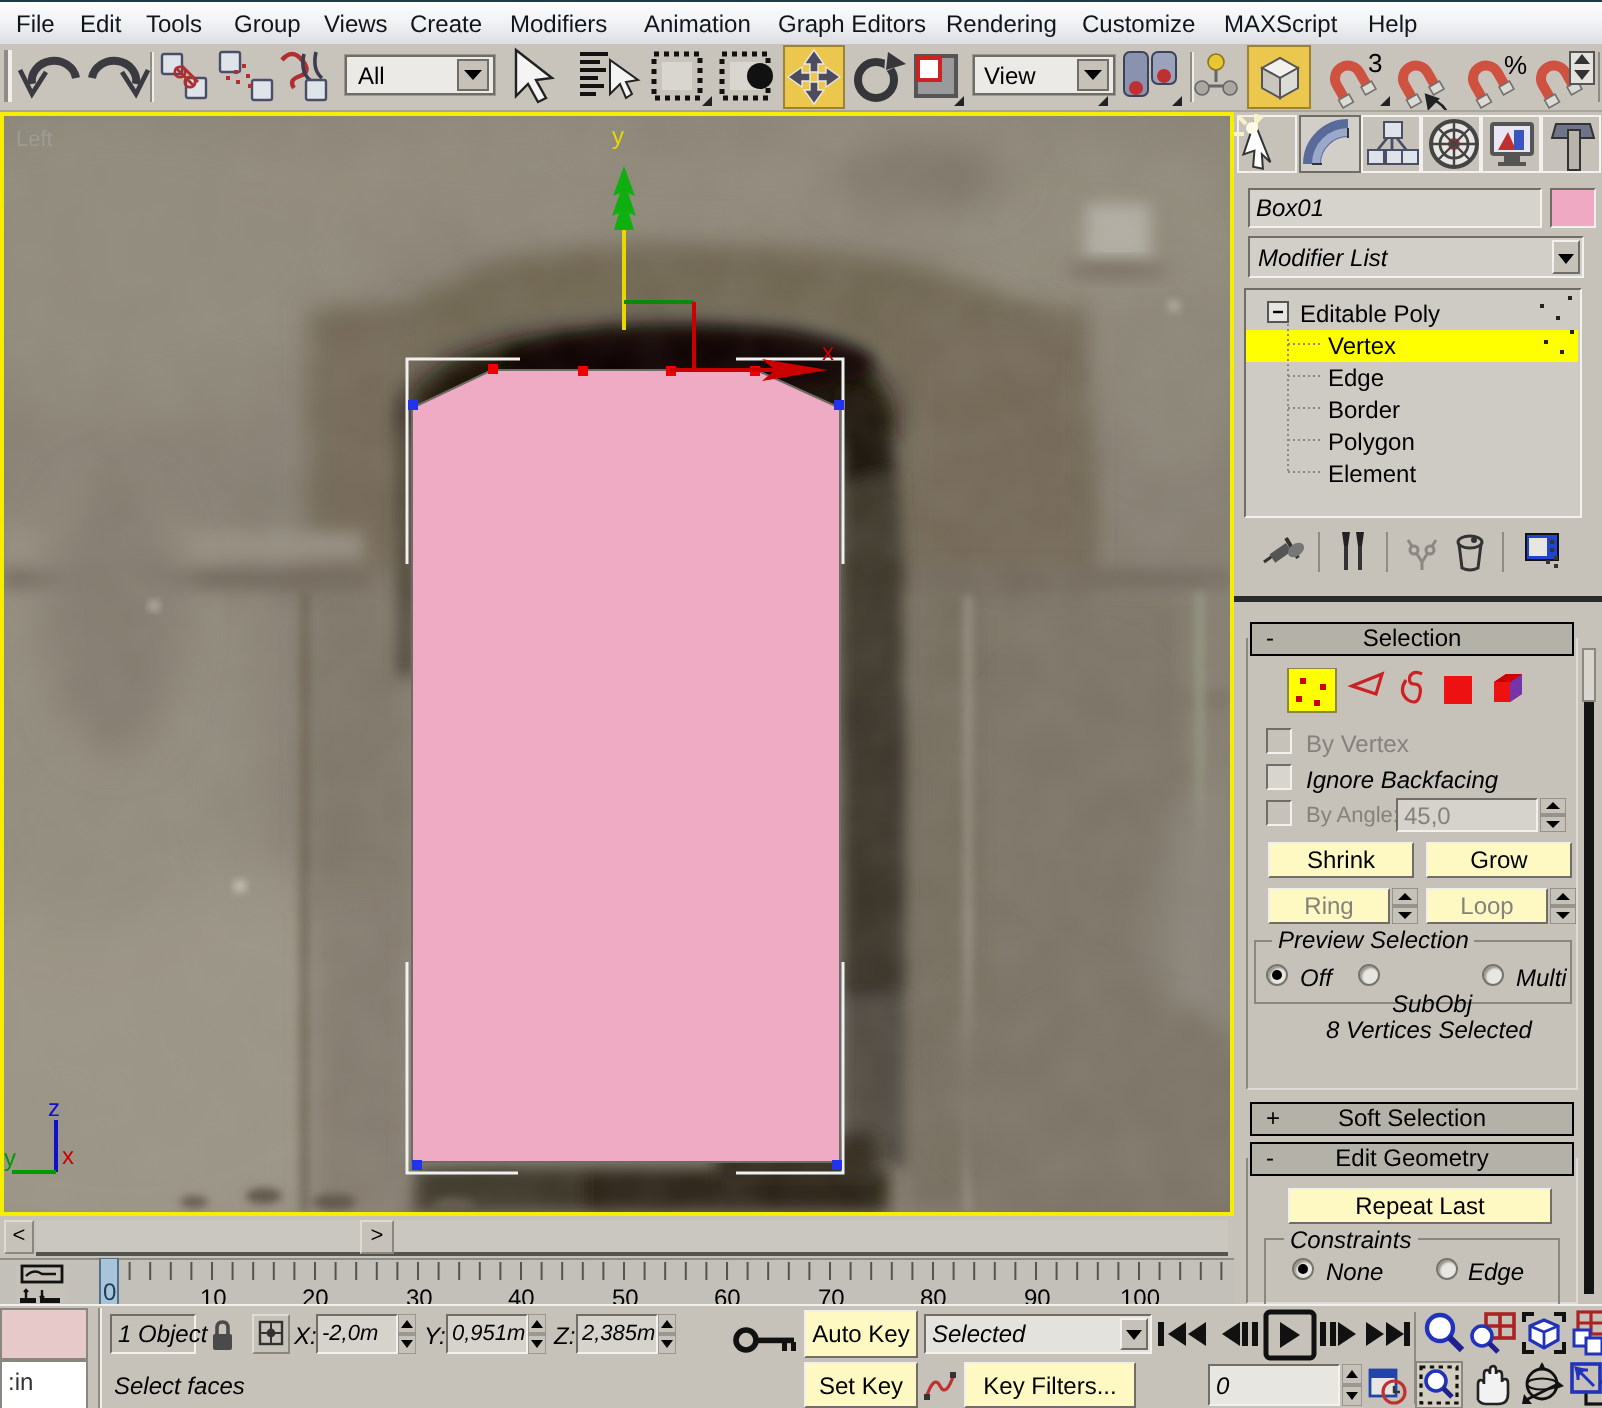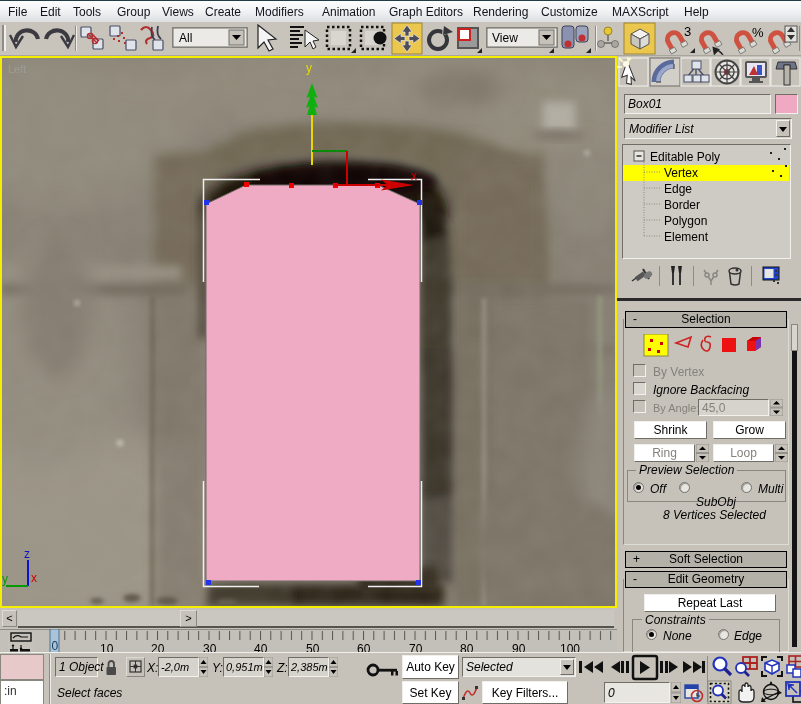--- a/index.html
+++ b/index.html
@@ -21,21 +21,21 @@
 #toolbar { position:absolute; left:0; top:22px; width:801px; height:34px; background:#c8c4bc;
   border-bottom:1px solid #a8a59d; }
 
 #vpborder { position:absolute; left:0; top:56px; width:617px; height:552px; background:#f6ee00; }
 #vp { position:absolute; left:2px; top:2px; width:613px; height:548px; overflow:hidden; }
 
 #cpanel { position:absolute; left:617px; top:56px; width:184px; height:596px; background:#c6c2ba; }
 .rollhead { position:absolute; left:8px; width:162px; height:17px; background:#b4b1a9; border:1px solid #000;
   text-align:center; font-size:12px; color:#000; line-height:15px; }
 .rollhead .pm { position:absolute; left:7px; top:0px; font-size:12px; }
-.btn { background:#ffffff; border:1px solid; border-color:#f0efec #6f6d66 #6f6d66 #f0efec;
+.btn { background:#fef9c3; border:1px solid; border-color:#f0efec #6f6d66 #6f6d66 #f0efec;
   font-size:12px; color:#000; text-align:center; }
 .btn.dis { color:#84827b; }
 .chk { width:13px; height:13px; background:#d8d5ce; border:1px solid; border-color:#6f6d66 #f2f1ee #f2f1ee #6f6d66; }
 .radio { width:11px; height:11px; border-radius:50%; background:#e8e6e1; border:1px solid #75736c; box-shadow:inset 1px 1px 1px #9a978f; }
 .radio.on:after { content:""; position:absolute; left:2px; top:2px; width:5px; height:5px; border-radius:50%; background:#000; }
 </style>
 </head>
 <body>
 <div id="root">
 

